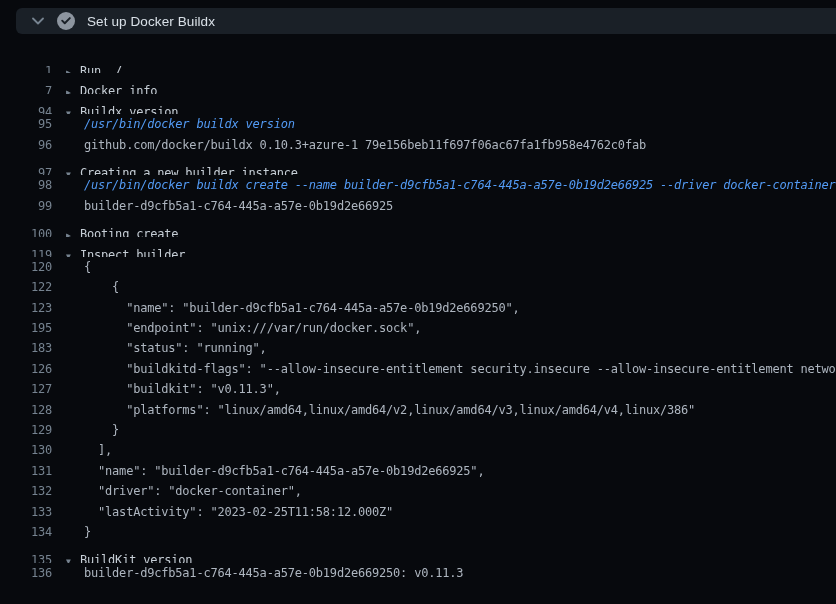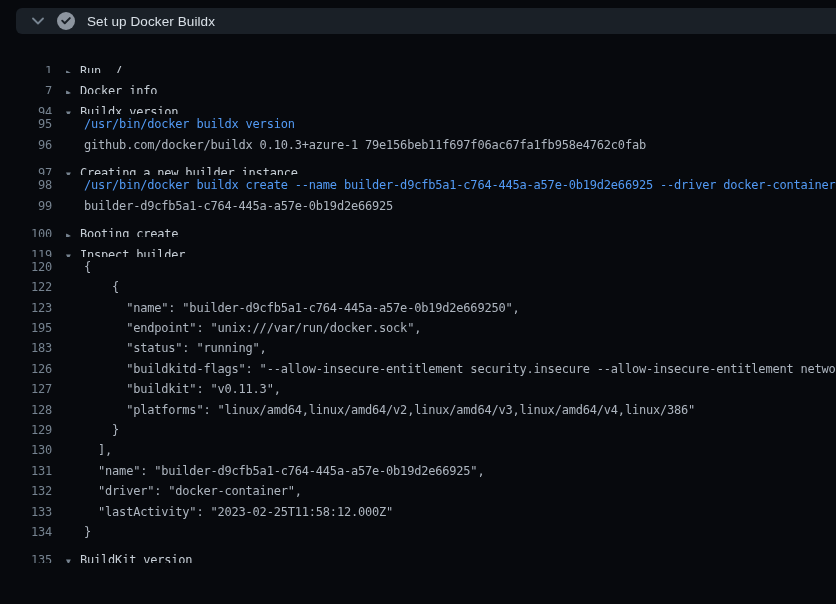--- a/index.html
+++ b/index.html
@@ -58,21 +58,21 @@
   .row .spacer { flex: 0 0 14px; }
   .row .marker {
     flex: 0 0 14px;
     font-size: 8px;
     color: var(--muted_icon, #768390);
     cursor: pointer;
   }
   .row .text { color: var(--output_text, #aeb6c0); }
   .row.group-expanded .text,
   .row.group-collapsed .text { color: var(--group_text, #c6ced6); cursor: pointer; margin-top: 8px; }
-  .row.command .text { color: var(--command_text, #539bf5); }
+  .row.command .text { color: var(--command_text, #539bf5); font-style: italic; }
   .row.output .text, .row.command .text { padding-left: 18px; }
 </style>
 </head>
 <body>
 
 <div class="step-header">
   <span class="chevron-wrap">
     <svg width="12" height="8" viewBox="0 0 12 8">
       <path d="M1 1.5 L6 6.5 L11 1.5" fill="none" stroke="#768390" stroke-width="1.8" stroke-linecap="round" stroke-linejoin="round"></path>
     </svg>
@@ -105,13 +105,14 @@
     <div class="row output"><span class="num">126</span><span class="spacer"></span><span class="text">      "buildkitd-flags": "--allow-insecure-entitlement security.insecure --allow-insecure-entitlement network.host",</span></div>
     <div class="row output"><span class="num">127</span><span class="spacer"></span><span class="text">      "buildkit": "v0.11.3",</span></div>
     <div class="row output"><span class="num">128</span><span class="spacer"></span><span class="text">      "platforms": "linux/amd64,linux/amd64/v2,linux/amd64/v3,linux/amd64/v4,linux/386"</span></div>
     <div class="row output"><span class="num">129</span><span class="spacer"></span><span class="text">    }</span></div>
     <div class="row output"><span class="num">130</span><span class="spacer"></span><span class="text">  ],</span></div>
     <div class="row output"><span class="num">131</span><span class="spacer"></span><span class="text">  "name": "builder-d9cfb5a1-c764-445a-a57e-0b19d2e66925",</span></div>
     <div class="row output"><span class="num">132</span><span class="spacer"></span><span class="text">  "driver": "docker-container",</span></div>
     <div class="row output"><span class="num">133</span><span class="spacer"></span><span class="text">  "lastActivity": "2023-02-25T11:58:12.000Z"</span></div>
     <div class="row output"><span class="num">134</span><span class="spacer"></span><span class="text">}</span></div>
     <div class="row group-expanded"><span class="num">135</span><span class="spacer"></span><span class="marker">▼</span><span class="text">BuildKit version</span></div>
+    <div class="row output"><span class="num">136</span><span class="spacer"></span><span class="text">builder-d9cfb5a1-c764-445a-a57e-0b19d2e669250: v0.11.3</span></div>
   </div>
 
 </body></html>

